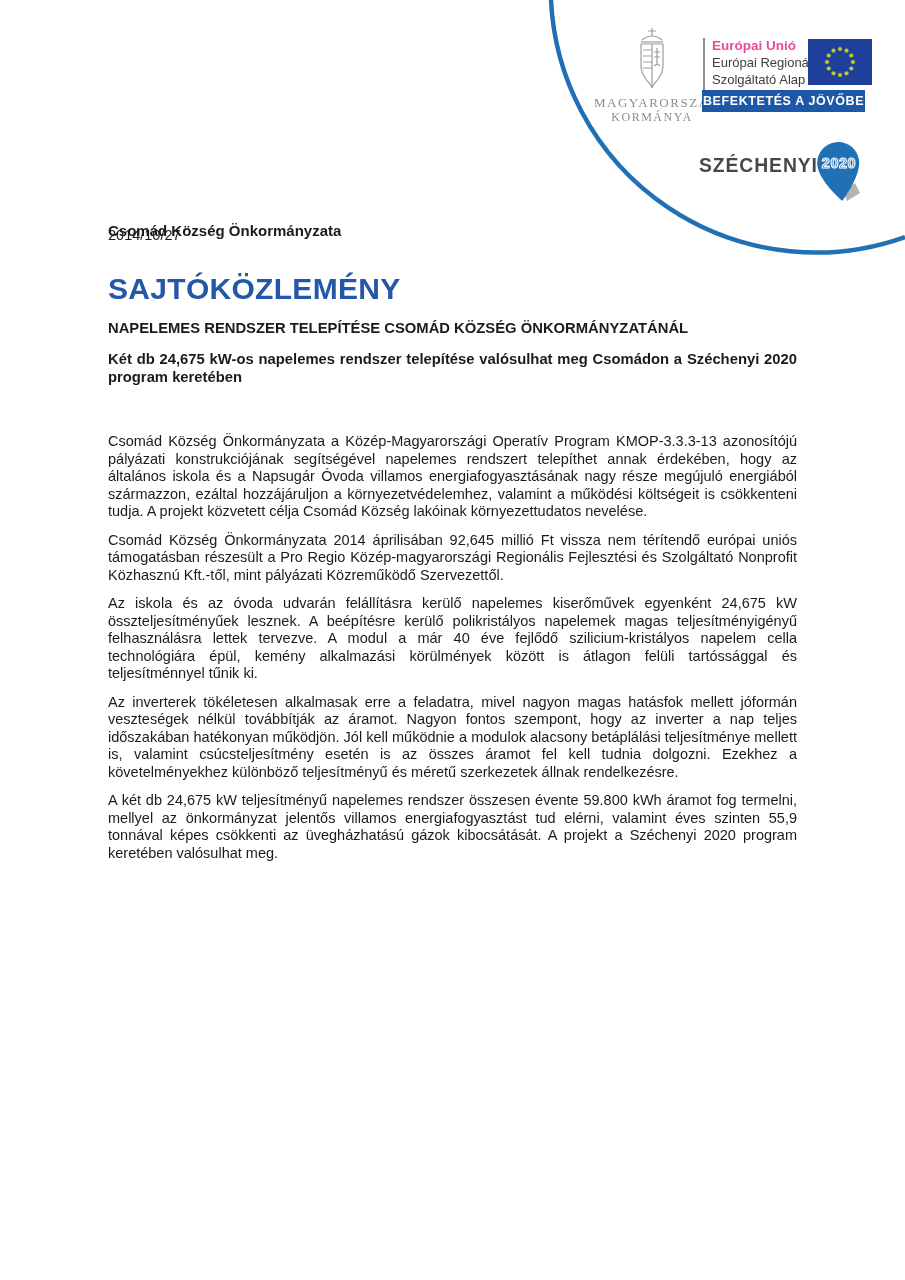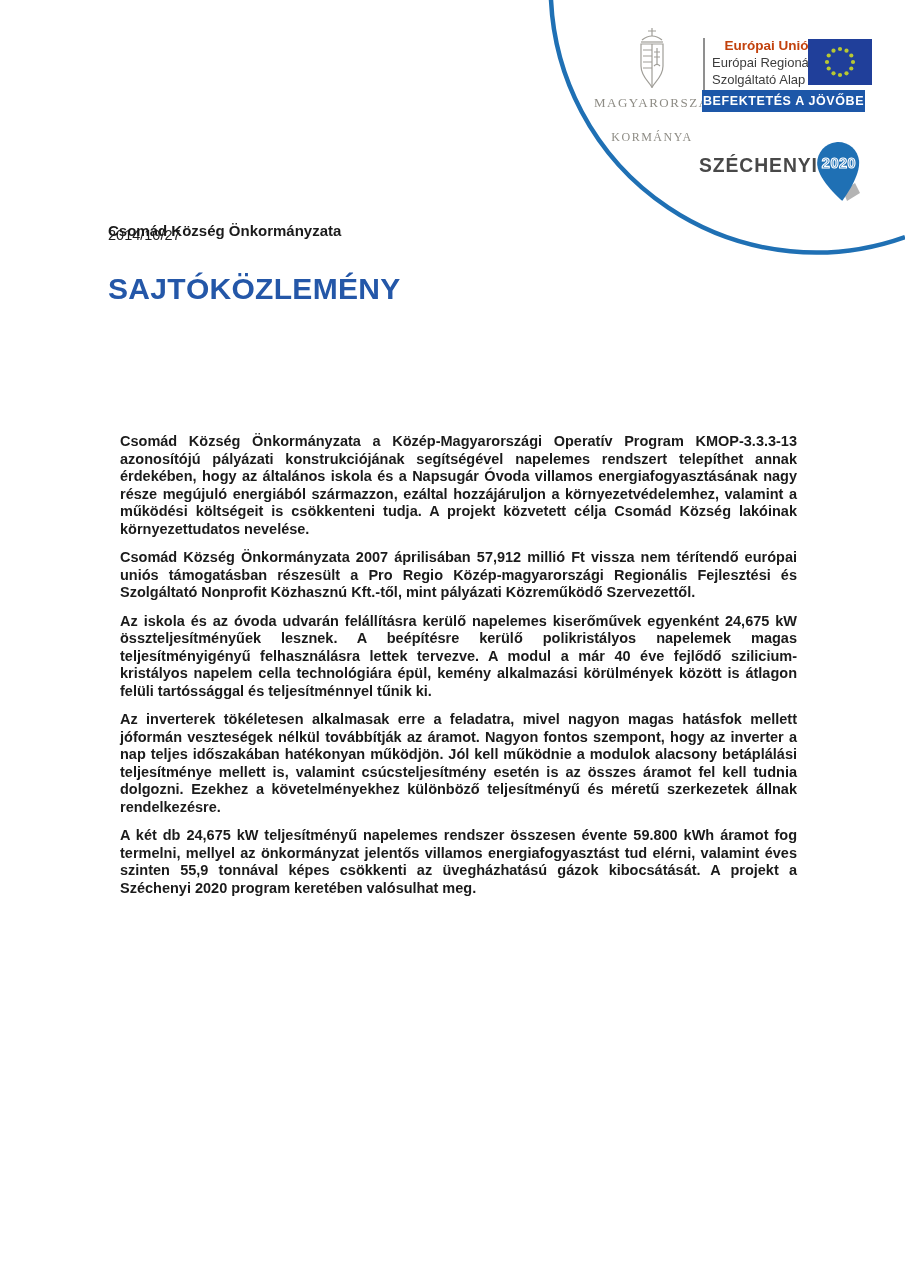--- a/index.html
+++ b/index.html
@@ -10,24 +10,24 @@
     font-family:"Liberation Sans",sans-serif;
     color:#1b1b1b;
     overflow:hidden;
   }
   
   .curve-svg{position:absolute;left:0;top:0;width:905px;height:260px;}
   .gov-logo{position:absolute;left:594px;top:26px;width:116px;text-align:center;}
   .gov-logo .crest{display:block;margin:0 auto;}
   .gov-line{font-family:"Liberation Serif",serif;color:#8e8c85;letter-spacing:1.5px;line-height:15px;}
   .gov-line.l1{font-size:13px;margin-top:3px;}
-  .gov-line.l2{font-size:12px;margin-top:20px;}
+  .gov-line.l2{font-size:12px;}
   .eu-divider{position:absolute;left:703px;top:38px;width:2px;height:53px;background:#8f8f8f;}
   .eu-text{position:absolute;left:712px;top:37px;line-height:17px;font-size:13px;color:#3c3c3c;}
-  .eu-text .b{font-weight:bold;color:#c2410c;font-size:13.5px;text-align:center;}
+  .eu-text .b{font-weight:bold;color:#ec4899;font-size:13.5px;}
   .eu-flag{position:absolute;left:808px;top:39px;}
   .invest-banner{
     position:absolute;left:702px;top:90px;width:163px;height:22px;
     background:#1d57a8;color:#fff;font-weight:bold;font-size:12.5px;letter-spacing:.6px;
     display:flex;align-items:center;justify-content:center;white-space:nowrap;
   }
   .sz-text{
     position:absolute;left:699px;top:153px;
     font-size:21px;font-weight:bold;color:#484848;letter-spacing:1px;white-space:nowrap;
     transform:scaleX(.92);transform-origin:left top;
@@ -35,24 +35,23 @@
   .sz-pin{position:absolute;left:816px;top:141px;}
   
   .doc{position:absolute;left:108px;width:689px;}
   .date{top:194px;font-size:14.5px;margin-top:33px;}
   .org{top:222px;font-size:15px;font-weight:bold;}
   .title{top:272px;font-size:30px;font-weight:bold;color:#2457a8;letter-spacing:.3px;}
   .headline{top:320px;font-size:14.8px;font-weight:bold;}
   .subheadline{top:350px;font-size:14.8px;font-weight:bold;text-align:justify;line-height:18px;}
   .body-copy{top:433px;}
   .body-copy p{
-    margin:0 0 11px 12px;
+    margin:0 0 11px 0;
     font-size:14.5px;line-height:17.5px;
     text-align:justify;
-    font-weight:bold;
   }
 </style>
 </head>
 <body>
 
 <div class="page">
 
   <svg class="curve-svg" viewBox="0 0 905 260" aria-hidden="true">
     <path d="M 551 0 A 265 265 0 0 0 905 237" fill="none" stroke="#1f70b4" stroke-width="4.5"></path>
   </svg>
@@ -103,22 +102,24 @@
   <div class="sz-text">SZÉCHENYI</div>
   <svg class="sz-pin" width="46" height="64" viewBox="0 0 46 64" aria-hidden="true">
     <polygon points="27,50 39,42 44,52 31,60" fill="#b4b4b4"></polygon>
     <path d="M23 1 C11.4 1 2 10.4 2 22 C2 38 23 60 23 60 C23 60 44 38 44 22 C44 10.4 34.6 1 23 1 Z" fill="#1f70b4" transform="rotate(-6 23 30)"></path>
     <text x="23" y="27" text-anchor="middle" font-size="14.5" font-weight="bold" font-family="Liberation Sans, sans-serif" fill="none" stroke="#ffffff" stroke-width="1.1" letter-spacing="0.5">2020</text>
   </svg>
 
   <div class="doc date">2014/10/27</div>
   <div class="doc title">SAJTÓKÖZLEMÉNY</div>
   <div class="doc org">Csomád Község Önkormányzata</div>
+  <div class="doc headline">NAPELEMES RENDSZER TELEPÍTÉSE CSOMÁD KÖZSÉG ÖNKORMÁNYZATÁNÁL</div>
+  <div class="doc subheadline">Két db 24,675 kW-os napelemes rendszer telepítése valósulhat meg Csomádon a Széchenyi 2020 program keretében</div>
 
   <div class="doc body-copy">
     <p>Csomád Község Önkormányzata a Közép-Magyarországi Operatív Program KMOP-3.3.3-13 azonosítójú pályázati konstrukciójának segítségével napelemes rendszert telepíthet annak érdekében, hogy az általános iskola és a Napsugár Óvoda villamos energiafogyasztásának nagy része megújuló energiából származzon, ezáltal hozzájáruljon a környezetvédelemhez, valamint a működési költségeit is csökkenteni tudja. A projekt közvetett célja Csomád Község lakóinak környezettudatos nevelése.</p>
-    <p>Csomád Község Önkormányzata 2007 áprilisában 57,912 millió Ft vissza nem térítendő európai uniós támogatásban részesült a Pro Regio Közép-magyarországi Regionális Fejlesztési és Szolgáltató Nonprofit Közhasznú Kft.-től, mint pályázati Közreműködő Szervezettől.</p>
+    <p>Csomád Község Önkormányzata 2014 áprilisában 92,645 millió Ft vissza nem térítendő európai uniós támogatásban részesült a Pro Regio Közép-magyarországi Regionális Fejlesztési és Szolgáltató Nonprofit Közhasznú Kft.-től, mint pályázati Közreműködő Szervezettől.</p>
     <p>Az iskola és az óvoda udvarán felállításra kerülő napelemes kiserőművek egyenként 24,675 kW összteljesítményűek lesznek. A beépítésre kerülő polikristályos napelemek magas teljesítményigényű felhasználásra lettek tervezve. A modul a már 40 éve fejlődő szilicium-kristályos napelem cella technológiára épül, kemény alkalmazási körülmények között is átlagon felüli tartóssággal és teljesítménnyel tűnik ki.</p>
     <p>Az inverterek tökéletesen alkalmasak erre a feladatra, mivel nagyon magas hatásfok mellett jóformán veszteségek nélkül továbbítják az áramot. Nagyon fontos szempont, hogy az inverter a nap teljes időszakában hatékonyan működjön. Jól kell működnie a modulok alacsony betáplálási teljesítménye mellett is, valamint csúcsteljesítmény esetén is az összes áramot fel kell tudnia dolgozni. Ezekhez a követelményekhez különböző teljesítményű és méretű szerkezetek állnak rendelkezésre.</p>
     <p>A két db 24,675 kW teljesítményű napelemes rendszer összesen évente 59.800 kWh áramot fog termelni, mellyel az önkormányzat jelentős villamos energiafogyasztást tud elérni, valamint éves szinten 55,9 tonnával képes csökkenti az üvegházhatású gázok kibocsátását. A projekt a Széchenyi 2020 program keretében valósulhat meg.</p>
   </div>
 
 </div>
 
 </body></html>

